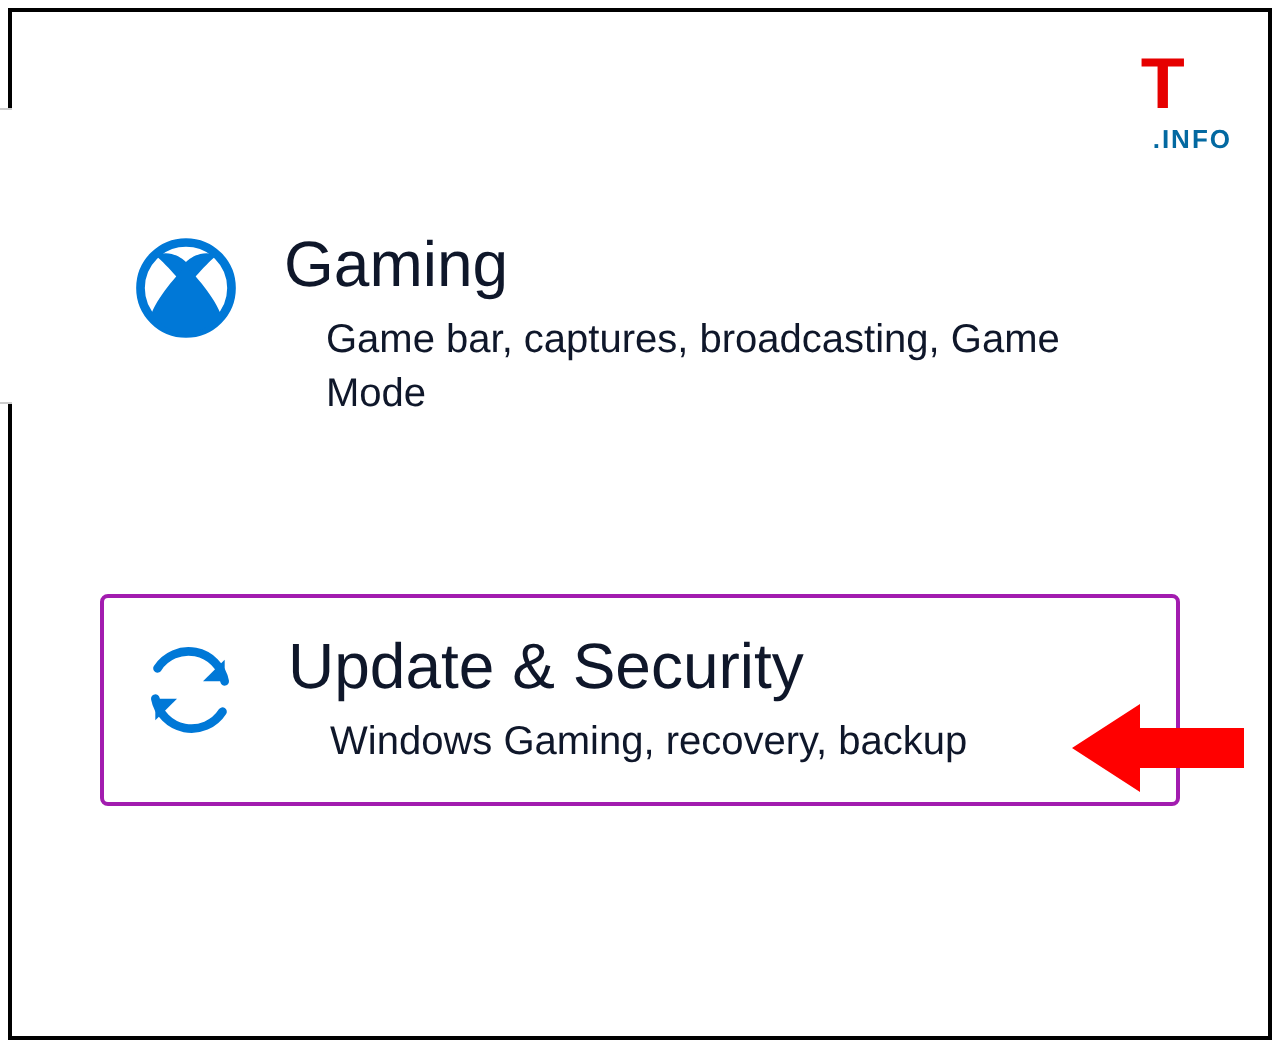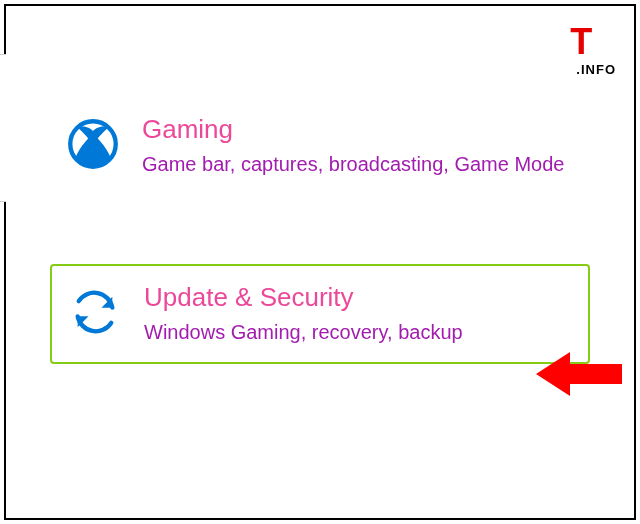--- a/index.html
+++ b/index.html
@@ -56,64 +56,65 @@
       width: 100%;
       margin-top: 2px;
     }
     .wm-line {
       flex: 1;
       height: 2px;
       background: #0b4a92;
       border-top: 1px solid #e60000;
     }
     .wm-info {
-      color: #000000;
+      color: #0369a1;
       font-weight: 700;
       font-size: 13px;
       letter-spacing: 1px;
       margin-left: 6px;
     }
     .settings-list {
       position: absolute;
       top: 92px;
       left: 44px;
       right: 44px;
     }
     .settings-item {
       display: flex;
       align-items: flex-start;
       padding: 16px 12px;
       cursor: pointer;
     }
     .settings-item.highlighted {
-      border: 2px solid #84cc16;
+      border: 2px solid #a21caf;
       border-radius: 4px;
     }
     .item-gap { height: 70px; }
     .icon-col {
       width: 62px;
       display: flex;
       justify-content: center;
       padding-top: 4px;
     }
     .text-col {
       flex: 1;
       padding-left: 18px;
     }
     .item-title {
-      font-size: 26px;
-      color: #ec4899;
+      font-size: 32px;
+      color: #0f172a;
       font-weight: 400;
       margin-bottom: 6px;
     }
     .item-desc {
       font-size: 20px;
-      color: #a21caf;
+      color: #0f172a;
       line-height: 1.35;
       font-weight: 400;
+      margin-left: 21px;
     }
     .arrow {
       position: absolute;
       top: 340px;
       right: 12px;
       width: 86px;
       height: 56px;
     }
   </style>
 </head>

